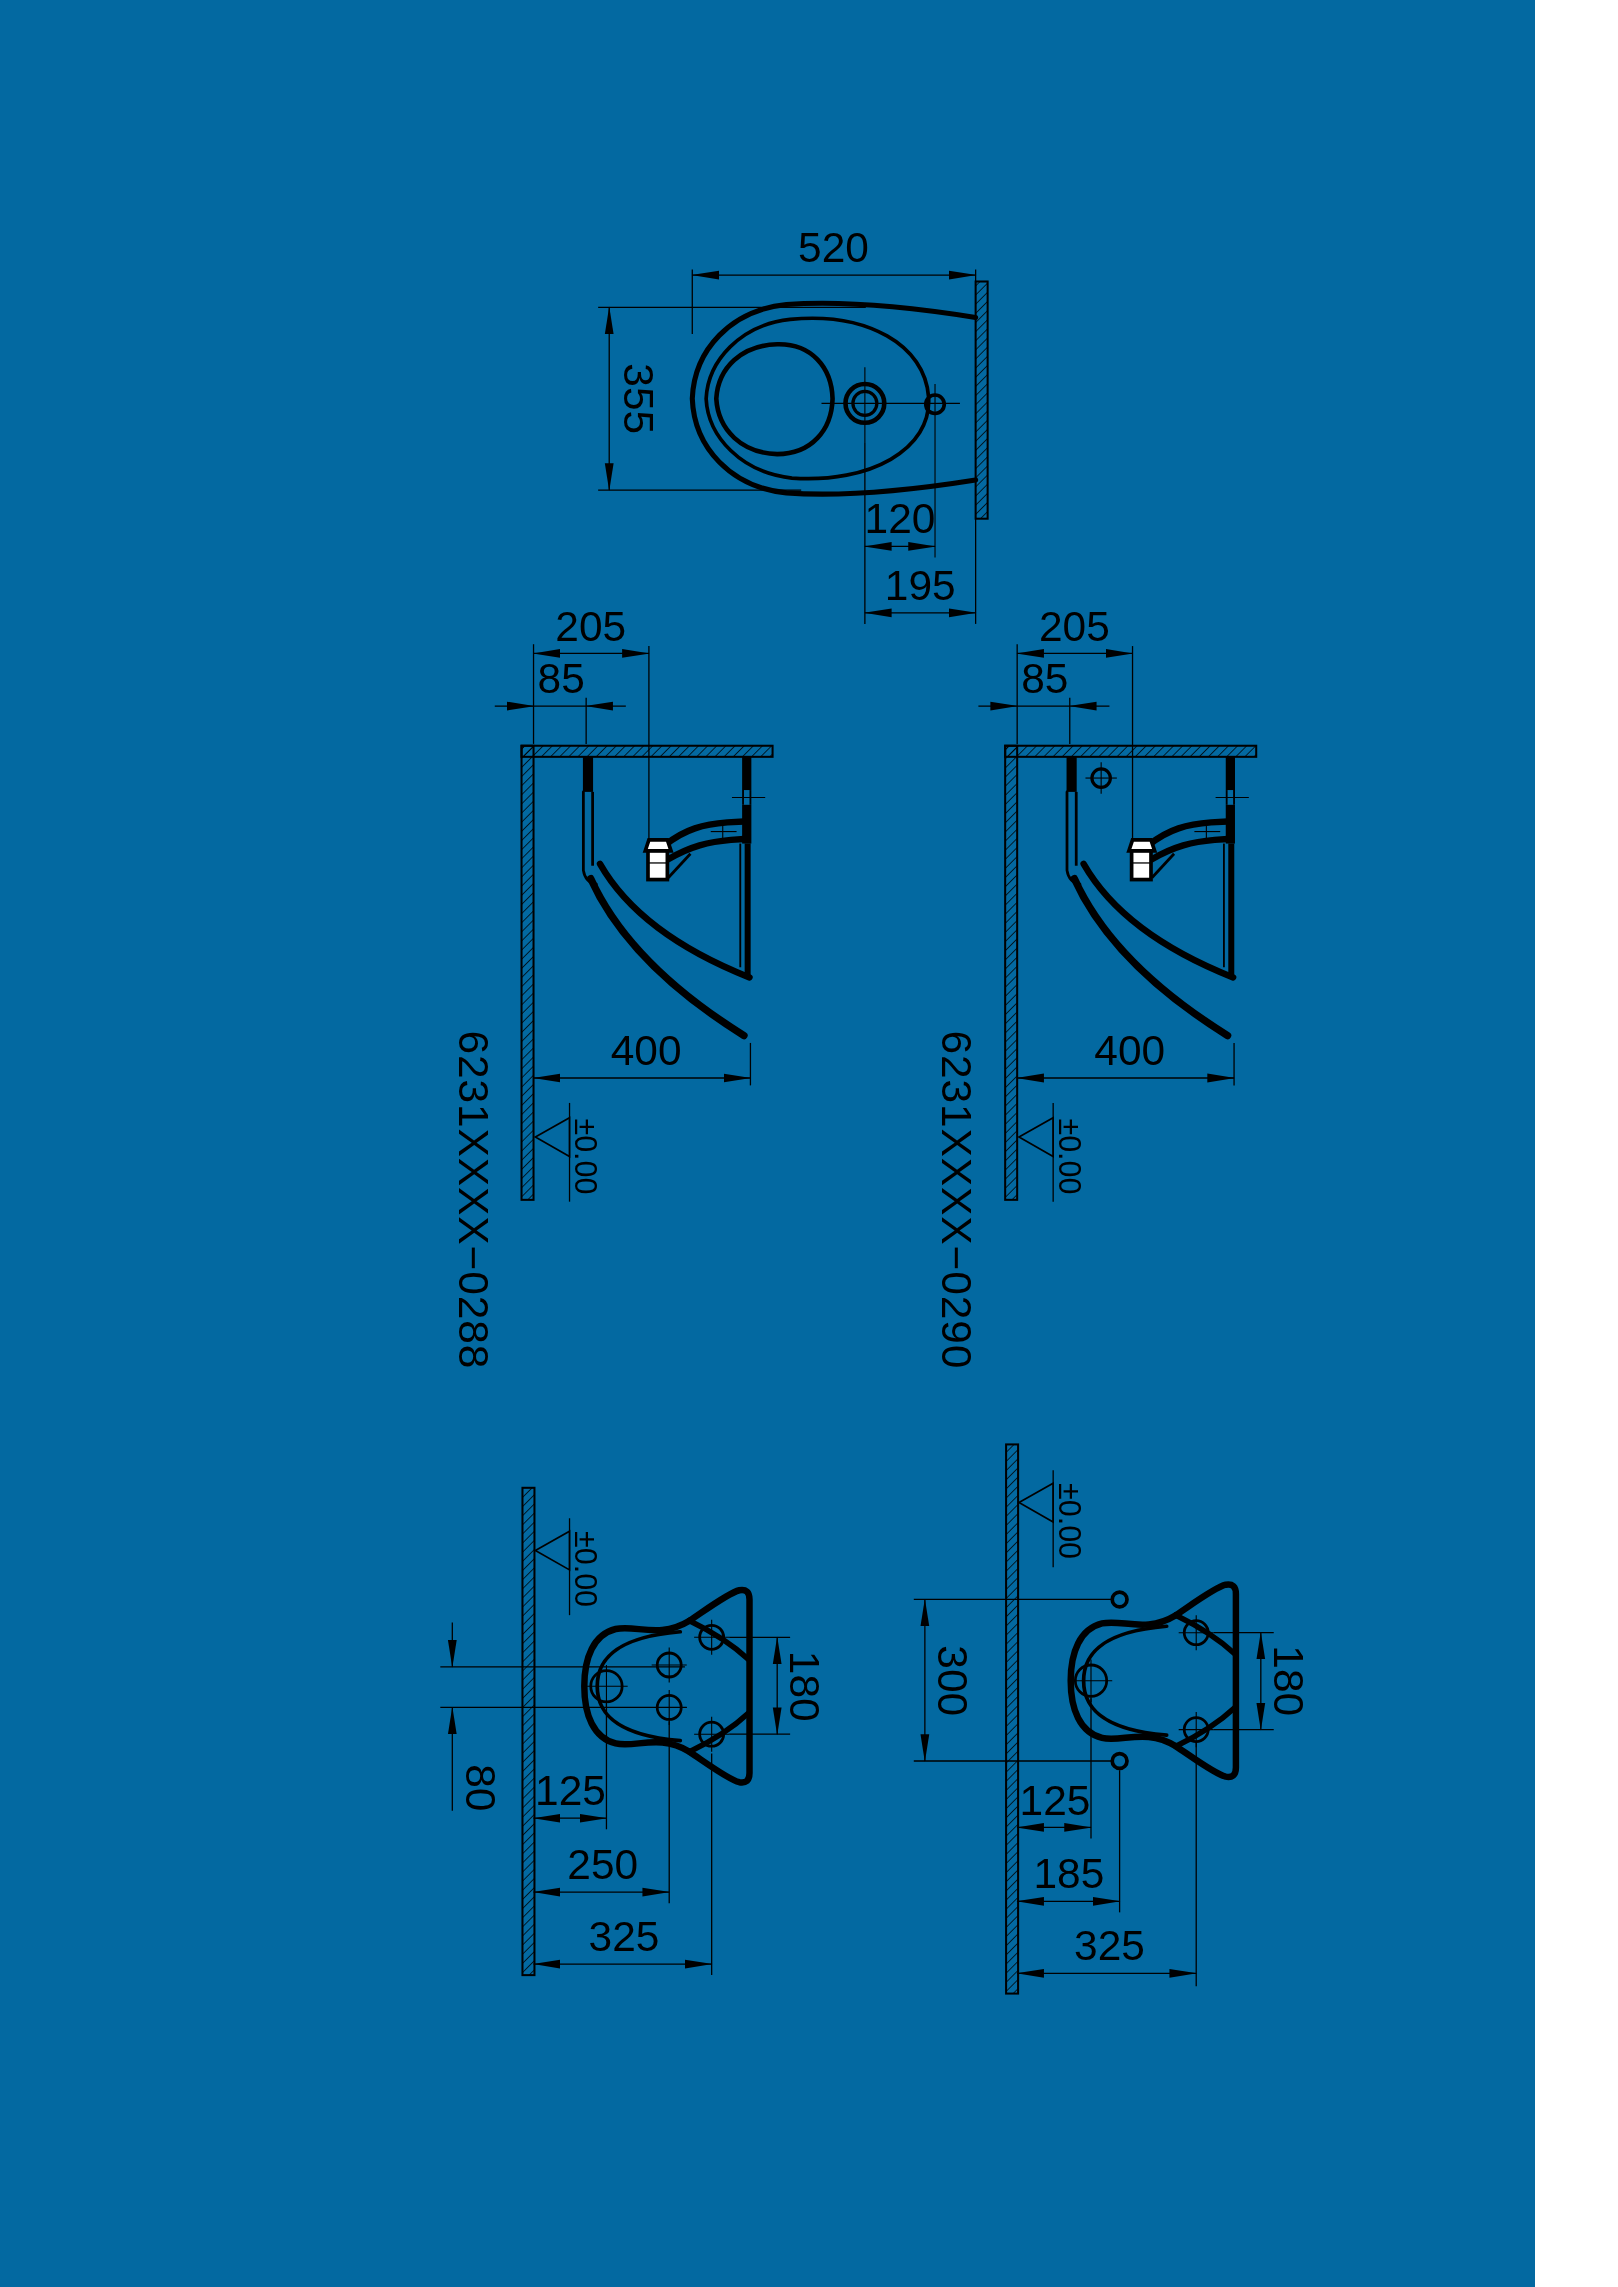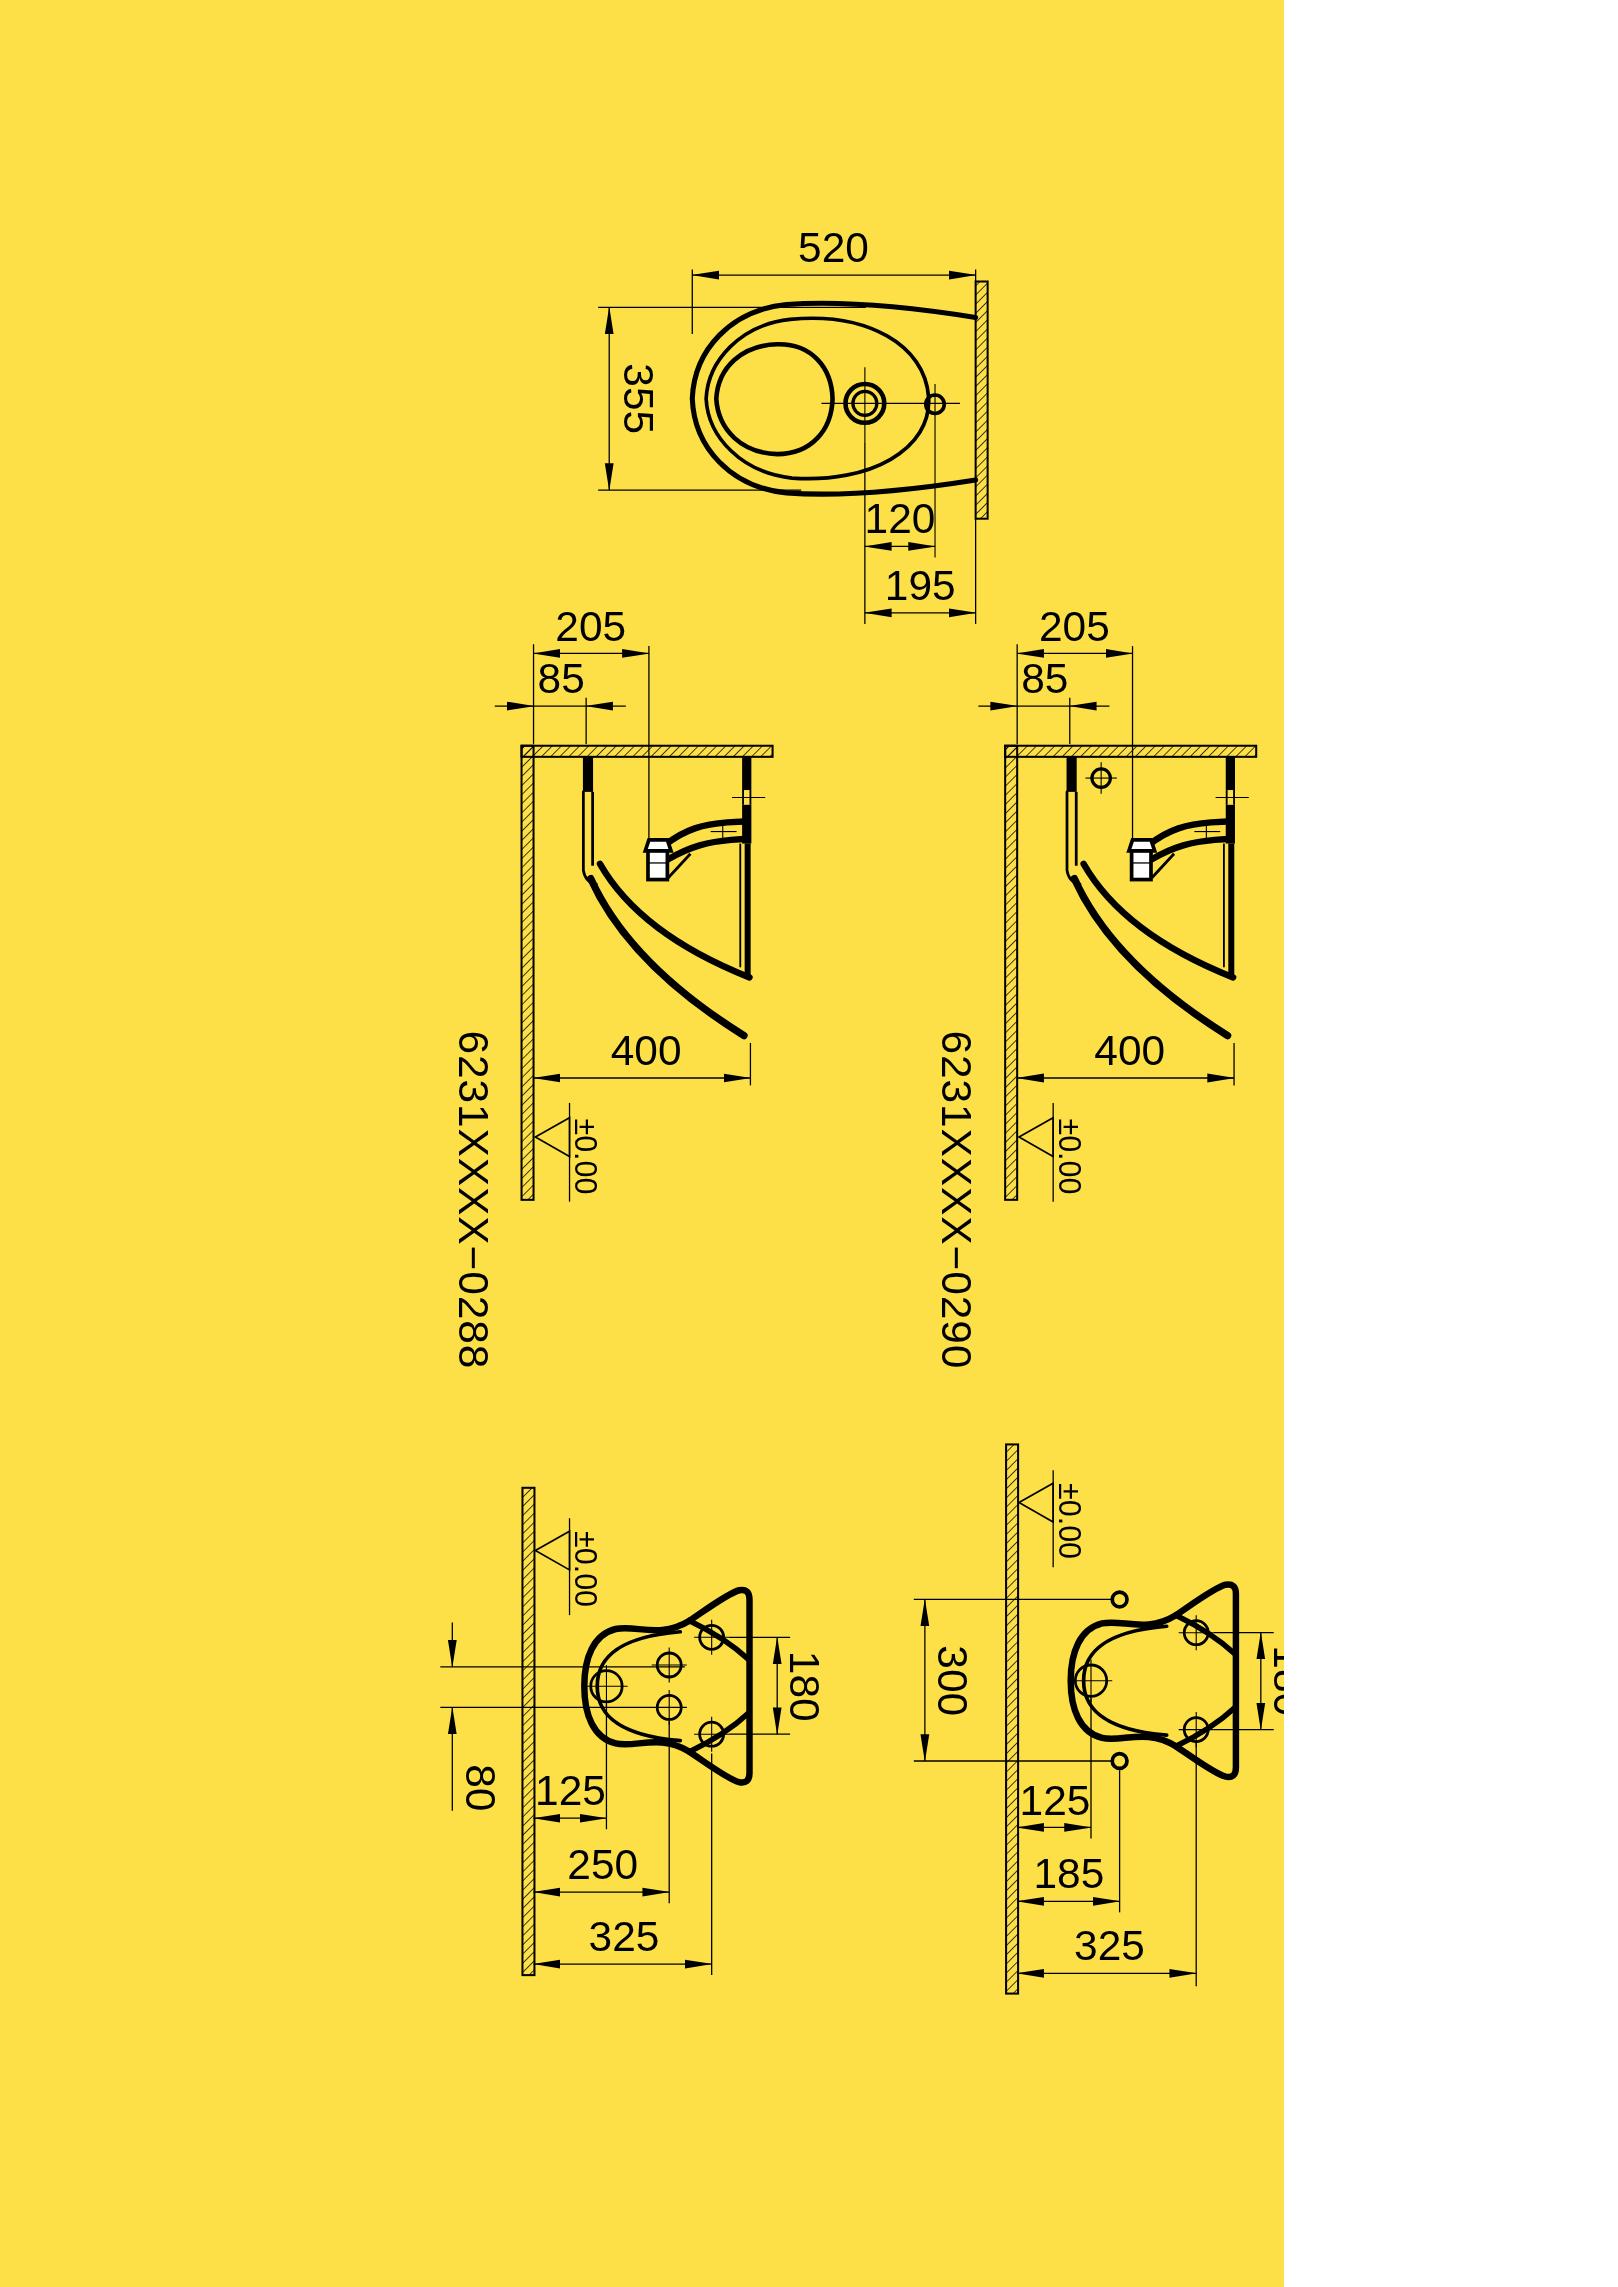--- a/index.html
+++ b/index.html
@@ -1,16 +1,16 @@
 <!DOCTYPE html>
 <html style="font-size:14.8px"><head>
 <meta charset="utf-8">
 <style>
   html,body{margin:0;padding:0;background:#ffffff;}
-  #page{position:relative;width:1284px;height:2288px;background:#fde047;overflow:hidden;}
+  #page{position:relative;width:1535px;height:2288px;background:#0369a1;overflow:hidden;}
   svg{display:block;}
   text{font-family:"Liberation Sans", sans-serif; fill:#000; }
   .dim{font-size:46px;}
   .lvl{font-size:33px;}
   .code{font-size:46px; letter-spacing:1px;}
   .thin{stroke:#000;stroke-width:1.4;fill:none;}
   .xline{stroke:#000;stroke-width:1.2;fill:none;}
   .outline{stroke:#000;fill:none;stroke-linecap:round;}
 </style>
 </head>

